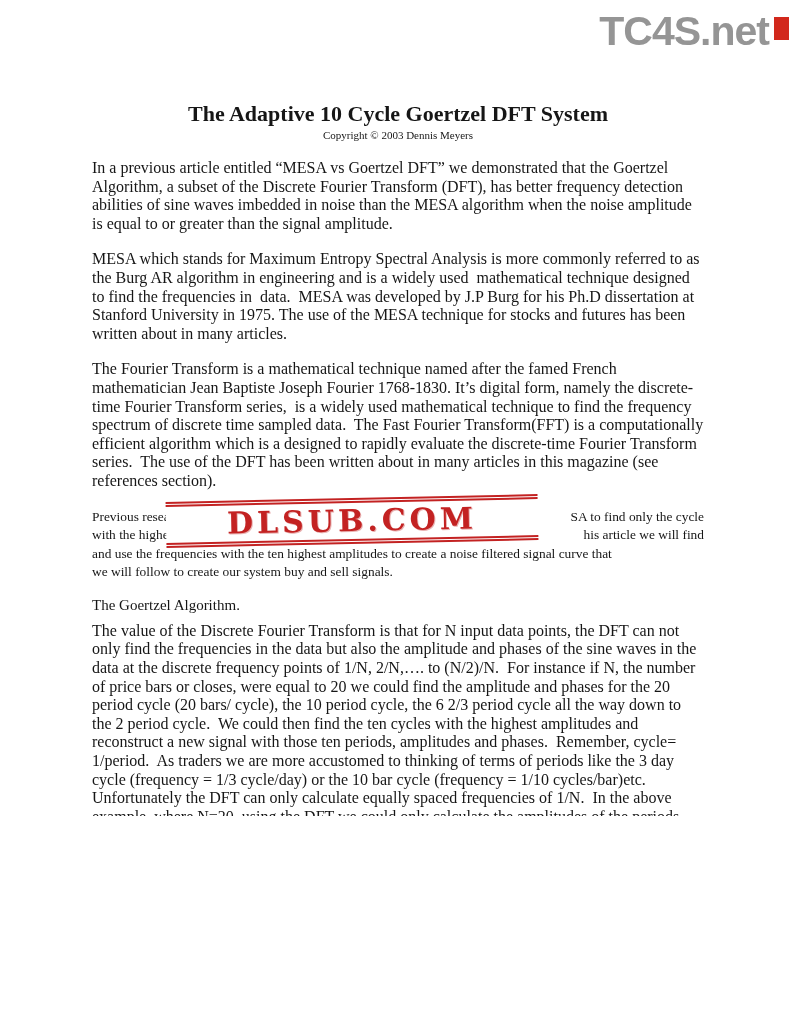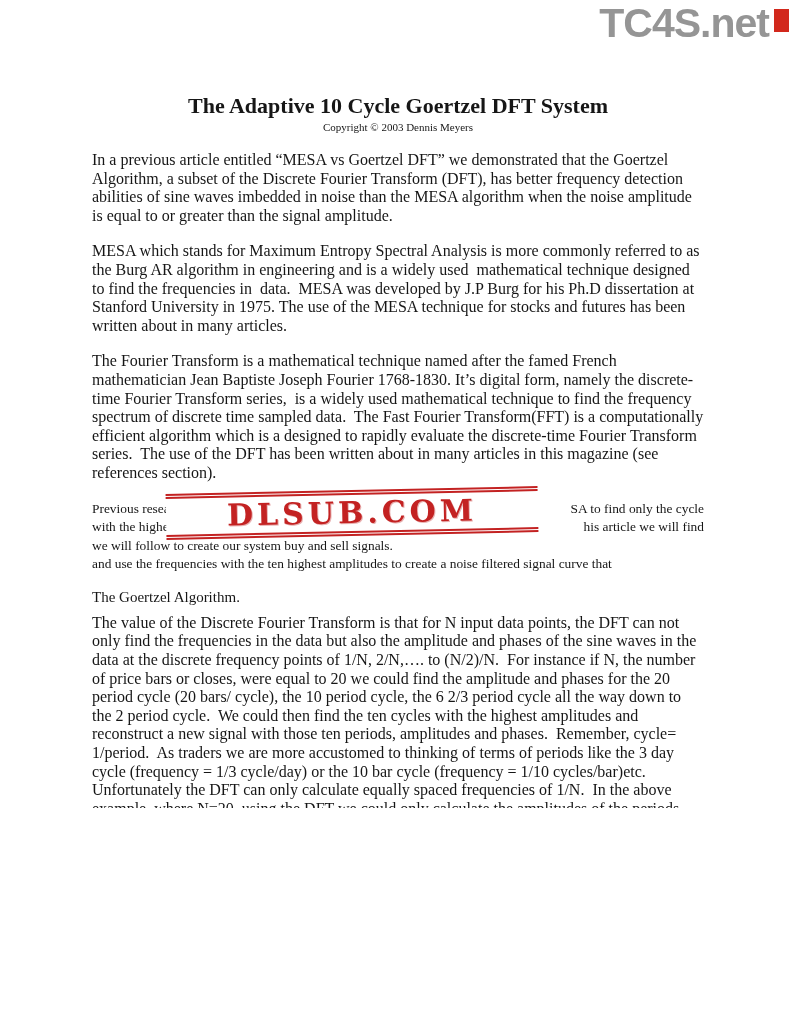--- a/index.html
+++ b/index.html
@@ -1,17 +1,17 @@
 <!DOCTYPE html>
 <html><head>
 <meta charset="utf-8">
 <style>
   html,body { margin:0; padding:0; background:#ffffff; }
   .page {
-    position:relative; width:791px; height:808px; margin:0 auto;
+    position:relative; width:791px; height:808px; margin:8px auto;
     background:#ffffff; color:#161616; overflow:hidden;
     font-family:"Liberation Serif","DejaVu Serif",serif;
   }
   
   .tc4s { position:absolute; top:0px; right:22px; }
   .tc4s-text {
     font-family:"Liberation Sans","DejaVu Sans",sans-serif;
     font-weight:bold; font-size:41px; color:#959595; letter-spacing:-1px;
   }
   .redsq { position:absolute; top:9px; right:2px; width:15px; height:23px; background:#d2281c; }
@@ -80,22 +80,22 @@
         <span class="stamp-text">DLSUB.COM</span>
       </div>
       <div class="pline flexline">
         <span>Previous researchers using</span>
         <span>SA to find only the cycle</span>
       </div>
       <div class="pline flexline">
         <span>with the highest amplitude</span>
         <span>his article we will find</span>
       </div>
+      <div class="pline">and use the frequencies with the ten highest amplitudes to create a noise filtered signal curve that</div>
       <div class="pline">we will follow to create our system buy and sell signals.</div>
-      <div class="pline">and use the frequencies with the ten highest amplitudes to create a noise filtered signal curve that</div>
     </div>
 
     <h2 class="sect">The Goertzel Algorithm.</h2>
     <p class="body-par">The value of the Discrete Fourier Transform is that for N input data points, the DFT can not only find the frequencies in the data but also the amplitude and phases of the sine waves in the data at the discrete frequency points of 1/N, 2/N,…. to (N/2)/N.  For instance if N, the number of price bars or closes, were equal to 20 we could find the amplitude and phases for the 20 period cycle (20 bars/ cycle), the 10 period cycle, the 6 2/3 period cycle all the way down to the 2 period cycle.  We could then find the ten cycles with the highest amplitudes and reconstruct a new signal with those ten periods, amplitudes and phases.  Remember, cycle= 1/period.  As traders we are more accustomed to thinking of terms of periods like the 3 day cycle (frequency = 1/3 cycle/day) or the 10 bar cycle (frequency = 1/10 cycles/bar)etc.  Unfortunately the DFT can only calculate equally spaced frequencies of 1/N.  In the above example, where N=20, using the DFT we could only calculate the amplitudes of the periods (periods=1/frequency) of 20, 10, 6 2/3 etc. What if the true signal period was between 20 and 10?  The DFT couldn’t find it.  That was the advantage of MESA.  MESA was not constrained to the 1/N spacing.  With MESA any grid of frequencies could be examined.  Fortunately, as shown in my previous article, a special subset of the discrete Fourier transform called the Goertzel algorithm can be used to find frequencies in between the 1/N frequency divisions.  The Goertzel algorithm is used extensively in tone detection.  We all are familiar with cellular phones.  When you press a button have you ever</p>
   </div>
 
   <div class="footer">
     <span>Copyright © 2003 Dennis Meyers</span>
     <span class="ft">The Adaptive 10 Cycle Goertzel-DFT System</span>
     <span>Page 1 of  14</span>

